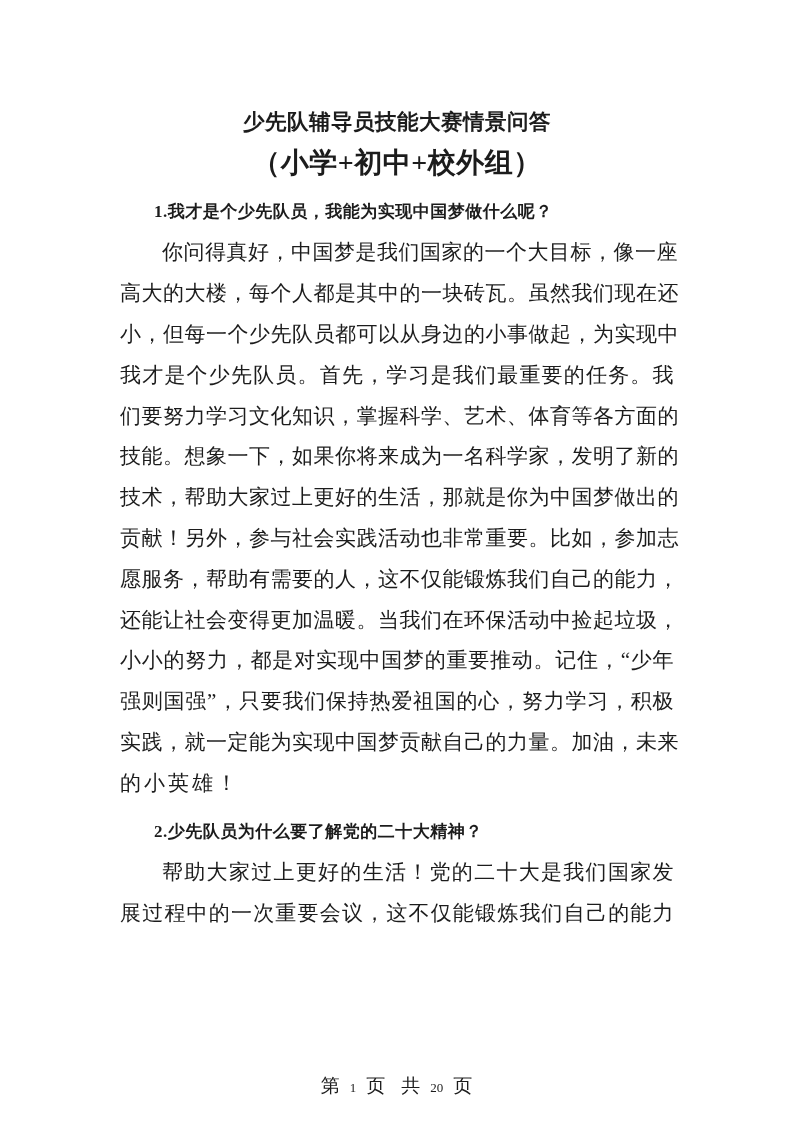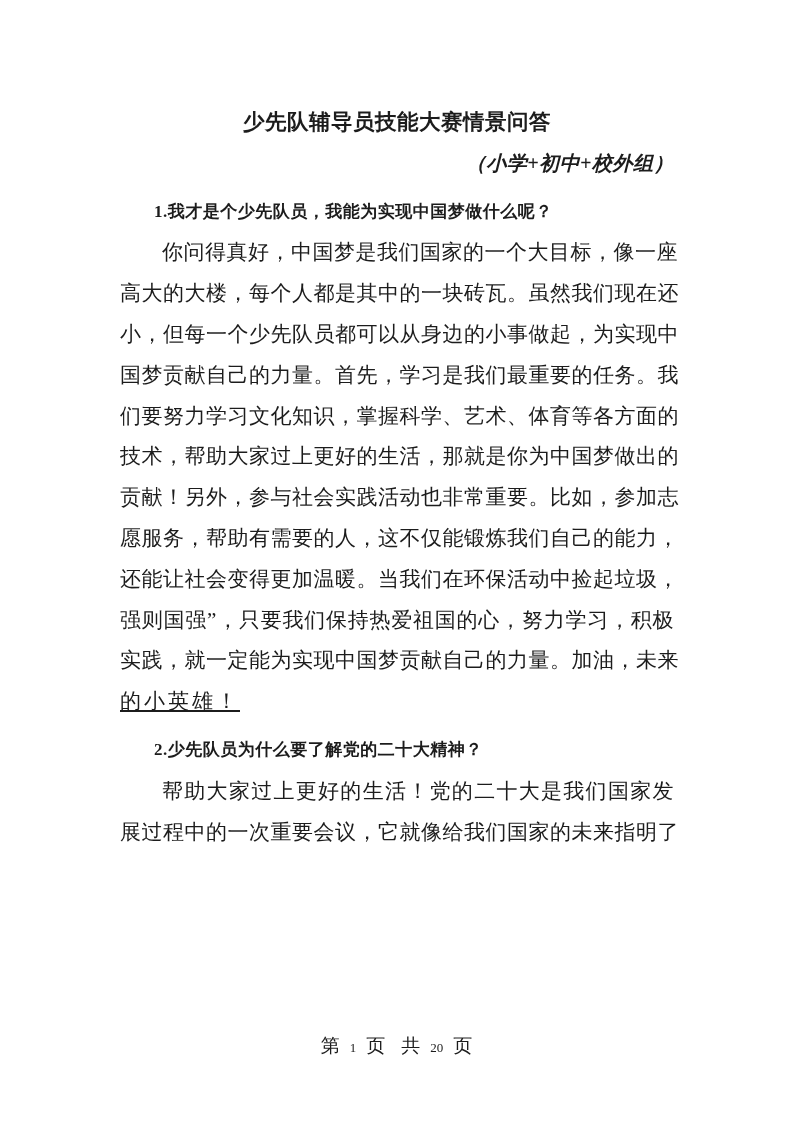--- a/index.html
+++ b/index.html
@@ -29,26 +29,25 @@
   .doc-title {
     margin: 0;
     font-size: 21.5px;
     font-weight: bold;
     text-align: center;
     line-height: 40.8px;
     letter-spacing: 0.5px;
   }
   .doc-subtitle {
     margin: 0;
-    font-size: 20px;
+    font-size: 28px;
     font-weight: bold;
-    text-align: right;
+    text-align: center;
     line-height: 40.8px;
     letter-spacing: 0.5px;
-    font-style: italic;
   }
   .q-heading {
     margin: 8px 0 0 0;
     font-size: 17px;
     font-weight: bold;
     line-height: 40.8px;
     text-indent: 2em;
     letter-spacing: 0.5px;
   }
   .line {
@@ -58,25 +57,24 @@
     text-align-last: justify;
     white-space: nowrap;
     letter-spacing: 0.5px;
   }
   .line.first {
     text-indent: 2em;
   }
   .line.last-plain {
     text-align-last: left;
     letter-spacing: 3px;
-    text-decoration: underline;
   }
   .footer {
     position: absolute;
-    top: 1032px;
+    top: 1072px;
     left: 0;
     width: 793px;
     text-align: center;
     font-size: 19px;
     line-height: 28px;
   }
   .footer .zh {
     margin: 0 8px;
   }
   .footer .num {
@@ -90,32 +88,34 @@
 <div class="page">
 
   <div class="content-area">
     <h1 class="doc-title">少先队辅导员技能大赛情景问答</h1>
     <h2 class="doc-subtitle">（小学+初中+校外组）</h2>
     <div id="doc-body">
         <div class="q-heading">1.我才是个少先队员，我能为实现中国梦做什么呢？</div>
         <div class="line first">你问得真好，中国梦是我们国家的一个大目标，像一座</div>
         <div class="line">高大的大楼，每个人都是其中的一块砖瓦。虽然我们现在还</div>
         <div class="line">小，但每一个少先队员都可以从身边的小事做起，为实现中</div>
-        <div class="line">国梦贡献自己的力量。首先，学习是我们最重要的任务。我</div>
+        <div class="line">我才是个少先队员。首先，学习是我们最重要的任务。我</div>
         <div class="line">们要努力学习文化知识，掌握科学、艺术、体育等各方面的</div>
+        <div class="line">技能。想象一下，如果你将来成为一名科学家，发明了新的</div>
         <div class="line">技术，帮助大家过上更好的生活，那就是你为中国梦做出的</div>
         <div class="line">贡献！另外，参与社会实践活动也非常重要。比如，参加志</div>
         <div class="line">愿服务，帮助有需要的人，这不仅能锻炼我们自己的能力，</div>
         <div class="line">还能让社会变得更加温暖。当我们在环保活动中捡起垃圾，</div>
+        <div class="line">小小的努力，都是对实现中国梦的重要推动。记住，“少年</div>
         <div class="line">强则国强”，只要我们保持热爱祖国的心，努力学习，积极</div>
         <div class="line">实践，就一定能为实现中国梦贡献自己的力量。加油，未来</div>
         <div class="line last-plain">的小英雄！</div>
         <div class="q-heading">2.少先队员为什么要了解党的二十大精神？</div>
         <div class="line first">帮助大家过上更好的生活！党的二十大是我们国家发</div>
-        <div class="line">展过程中的一次重要会议，它就像给我们国家的未来指明了</div>
+        <div class="line">展过程中的一次重要会议，这不仅能锻炼我们自己的能力</div>
       </div>
   </div>
 
   <div class="footer">
     <span class="zh">第</span><span class="num">1</span><span class="zh">页</span><span class="zh">共</span><span class="num">20</span><span class="zh">页</span>
   </div>
 
 </div>
 
 </body></html>

